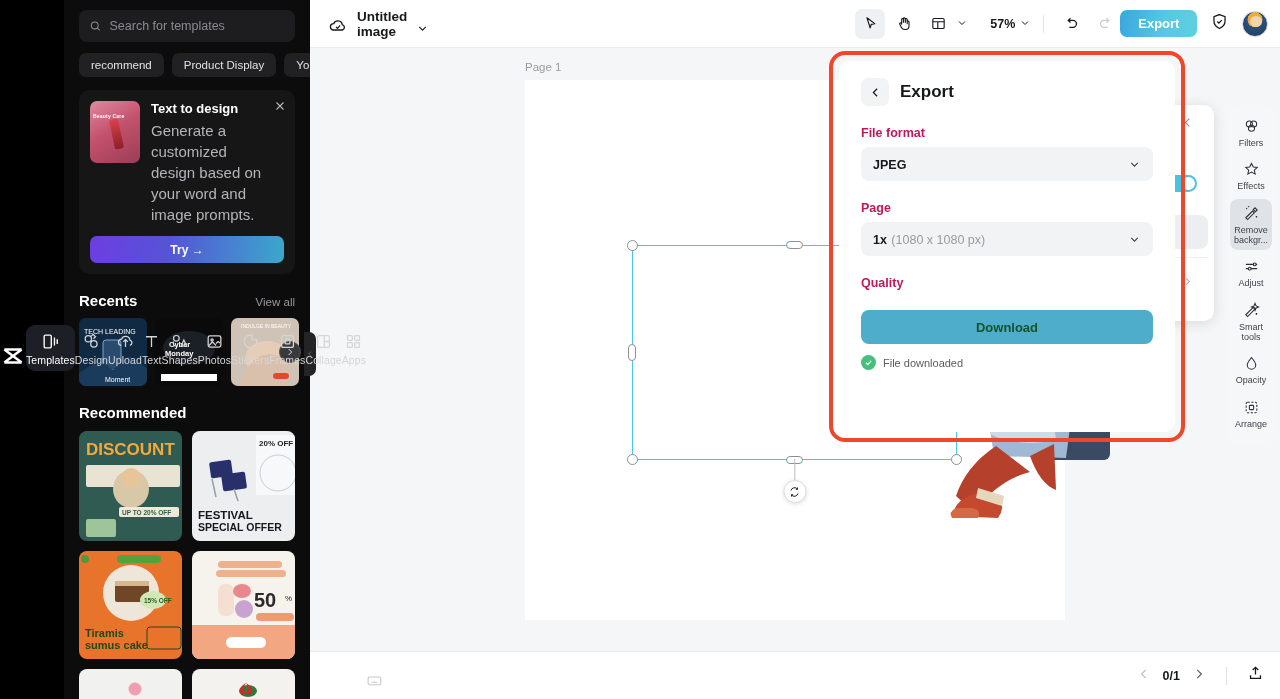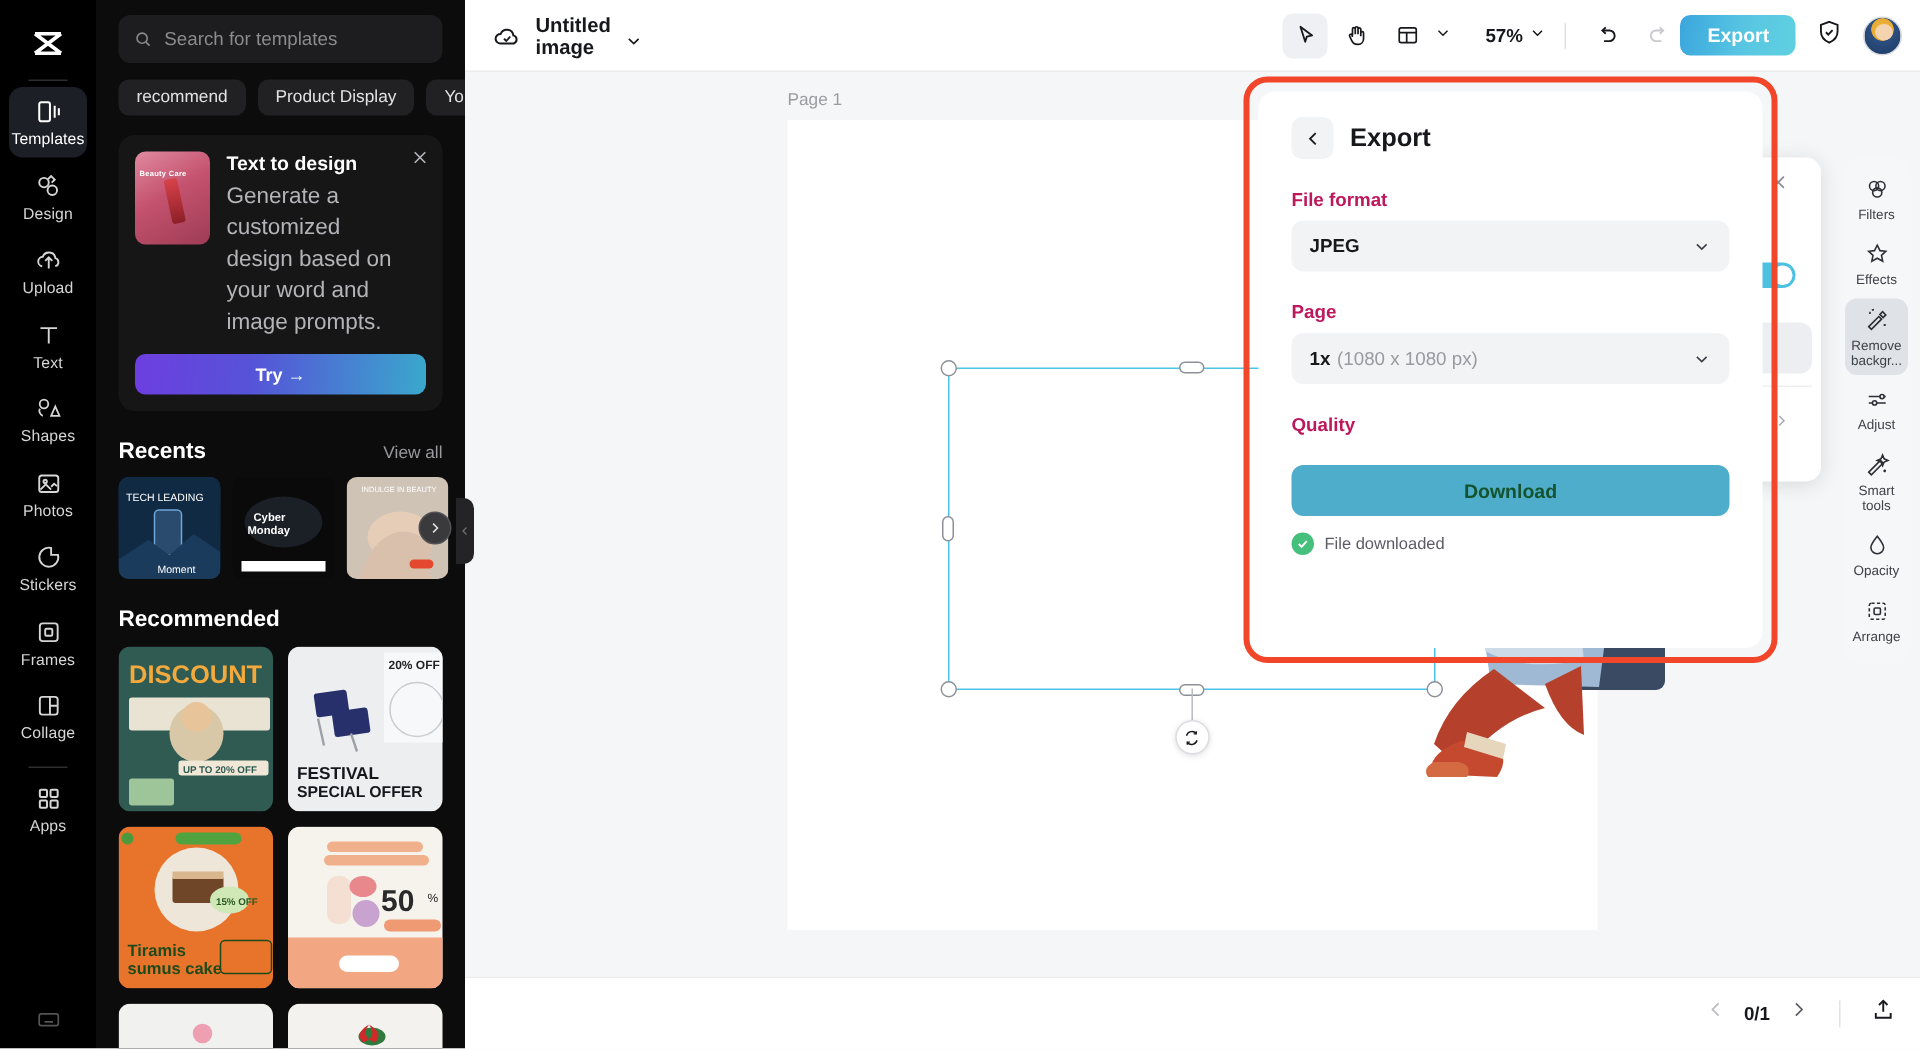--- a/index.html
+++ b/index.html
@@ -6,21 +6,21 @@
   html, body {
     width: 1280px; height: 699px;
     font-family: "Liberation Sans", sans-serif;
     overflow: hidden; background: #ffffff;
   }
   #app { position: relative; width: 1280px; height: 699px; }
 
   
   .rail {
     position: absolute; left: 0; top: 0; width: 64px; height: 699px;
-    background: #000000; display: flex; flex-direction: column;
+    background: #000000; display: flex; flex-direction: row;
     align-items: center; z-index: 30;
   }
   .rail-logo { margin-top: 12px; width: 34px; height: 34px;
     display: flex; align-items: center; justify-content: center; }
   .rail-sep { width: 26px; height: 1px; background: #2e2e2e; margin: 7px 0 4px; }
   .rail-item {
     width: 52px; padding: 7px 0 5px; border-radius: 9px;
     display: flex; flex-direction: column; align-items: center; gap: 4px;
     margin-bottom: 3px; cursor: pointer;
   }

